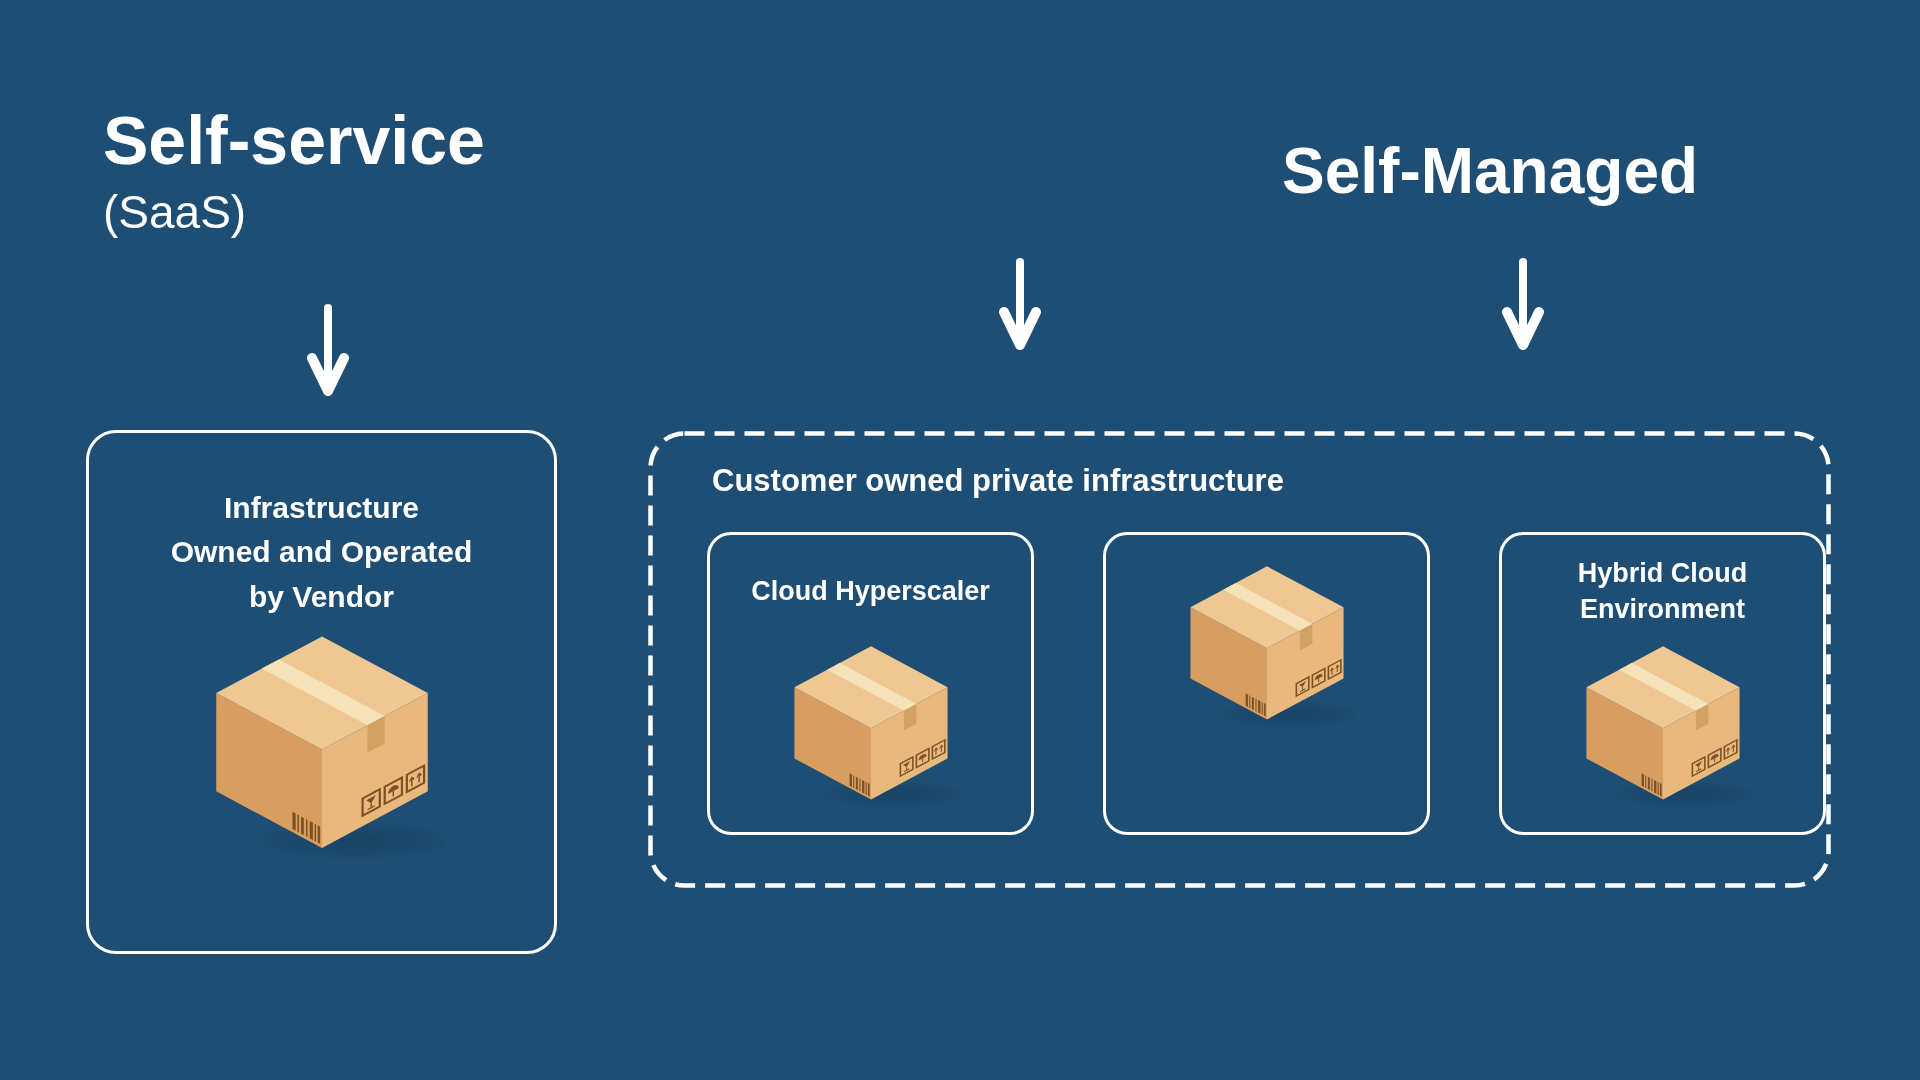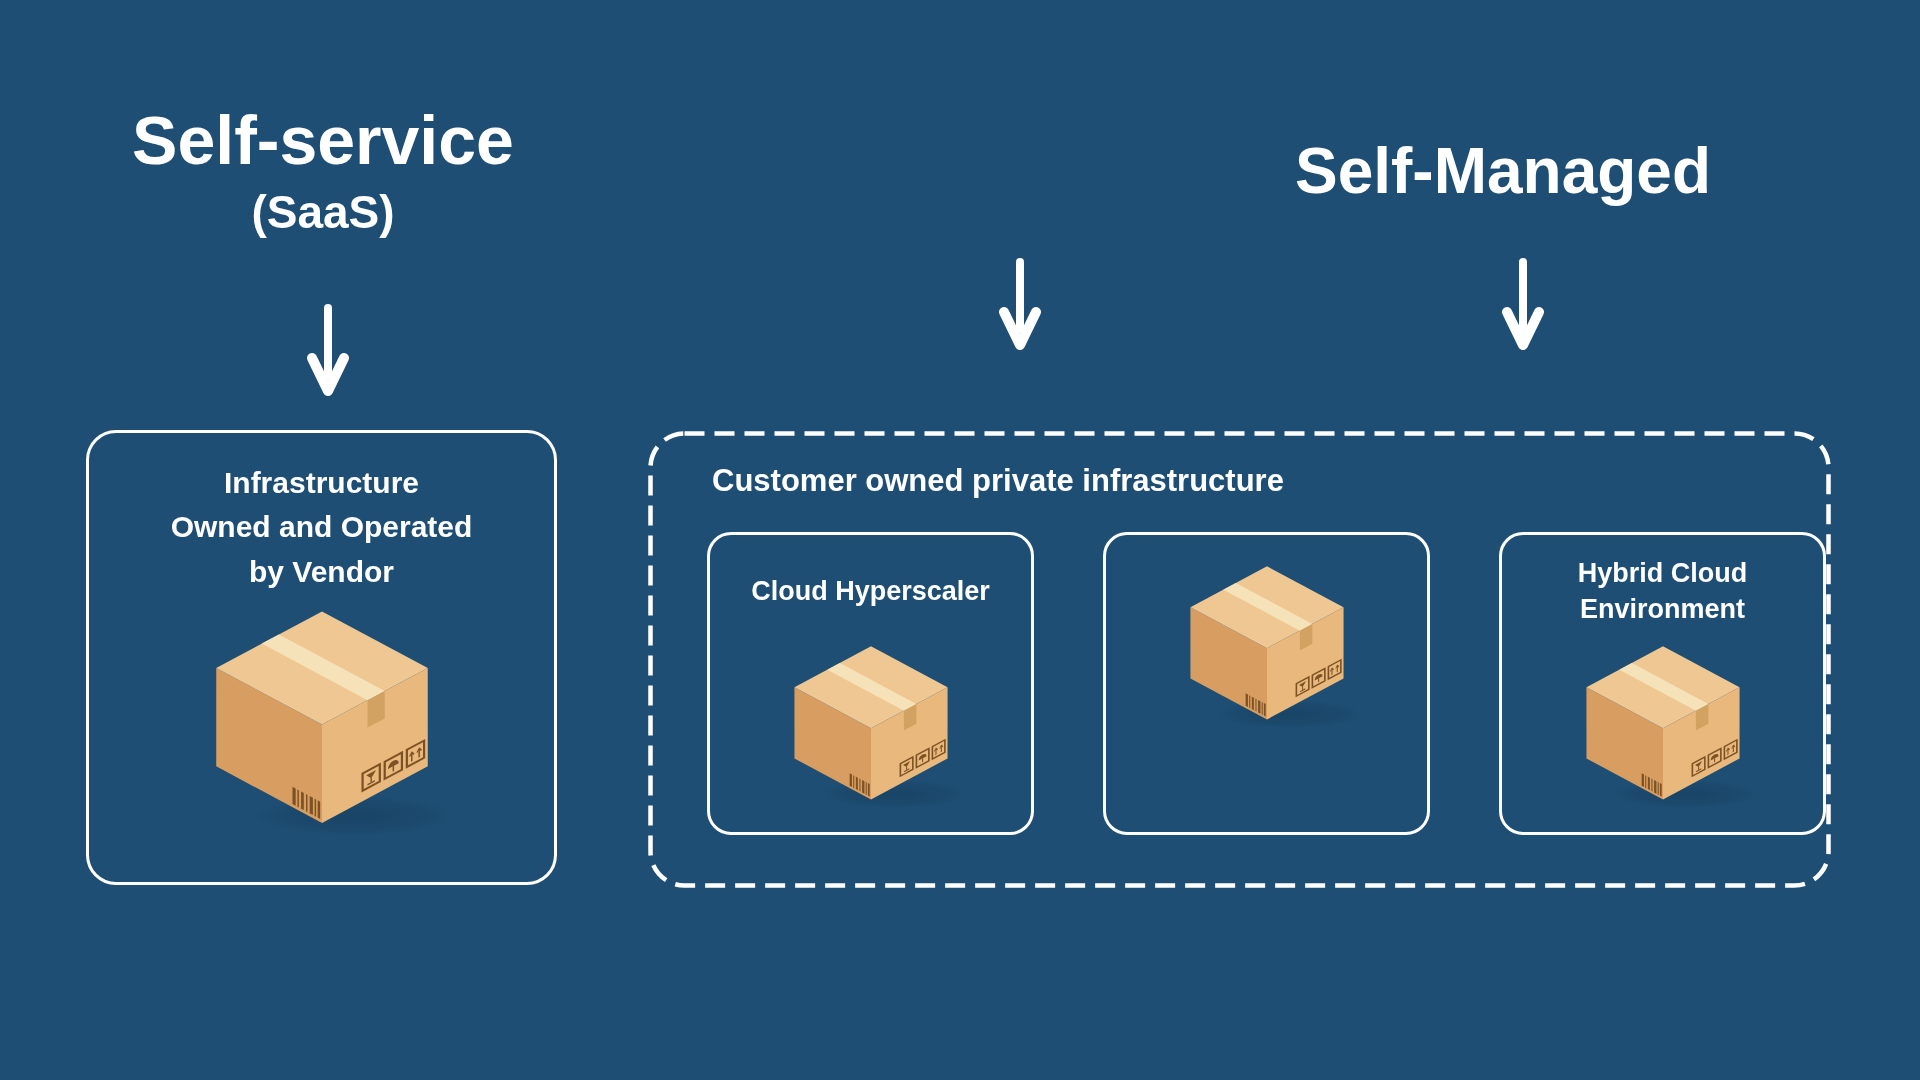--- a/index.html
+++ b/index.html
@@ -6,39 +6,39 @@
     --bg:#1E4E74; --text:#FFFFFF; --stroke:#FFFFFF;
     --box-top:#EFC792; --box-left:#D89E61; --box-right:#E8B87C;
     --box-tape:#F6E2B8; --box-flap:#D2A263; --box-ink:#7C5224; --box-shadow:#16405F;
   }
   *{box-sizing:border-box; margin:0; padding:0;}
   html,body{background:var(--bg);}
   body{font-family:"Liberation Sans","DejaVu Sans",sans-serif; color:var(--text);}
   .stage{position:relative; width:1920px; height:1080px; background:var(--bg); overflow:hidden;}
 
   
-  .heading{position:absolute; text-align:center; font-weight:700; color:var(--text);}
+  .heading{position:absolute; font-weight:700; color:var(--text);}
   .heading-saas{left:103px; top:104px; width:440px;}
   .h-title{font-size:68px; line-height:1.08; letter-spacing:0px; font-weight:700;}
-  .h-sub{font-size:46px; margin-top:8px; font-weight:700;}
+  .h-sub{font-size:46px; margin-top:8px; font-weight:400;}
   .heading-byoc{left:846px; top:134px; width:340px; font-size:64px;}
   .heading-sm{left:1282px; top:134px; width:442px; font-size:64px;}
 
   
   .arrow{position:absolute; width:44px; height:100px;}
   .arrow-saas{left:306px; top:303px;}
   .arrow-byoc{left:998px; top:257px;}
   .arrow-sm{left:1501px; top:257px;}
   .arrow path{stroke:var(--stroke); fill:none; stroke-linecap:round; stroke-linejoin:round;}
 
   
   .vendor-card{
-    position:absolute; left:86px; top:430px; width:471px; height:455px;
+    position:absolute; left:86px; top:430px; width:471px; height:524px;
     border:3.5px solid var(--stroke); border-radius:30px;
-    display:flex; flex-direction:column; align-items:center; padding-top:28px;
+    display:flex; flex-direction:column; align-items:center; padding-top:53px;
   }
   .vendor-label{font-size:30px; line-height:1.48; font-weight:700; text-align:center; white-space:pre-line;}
   .box-lg{width:246px; margin-top:10px;}
 
   
   .private-zone{position:absolute; left:648px; top:431px; width:1183px; height:457px;}
   .dash-border{position:absolute; left:0; top:0; width:100%; height:100%;}
   .zone-label{position:absolute; left:49px; top:32px; font-size:31px; font-weight:700; white-space:pre-line;margin-left:15px;}
   .zone-cards{position:absolute; left:59px; top:101px; display:flex; gap:69px;}
   .infra-card{

